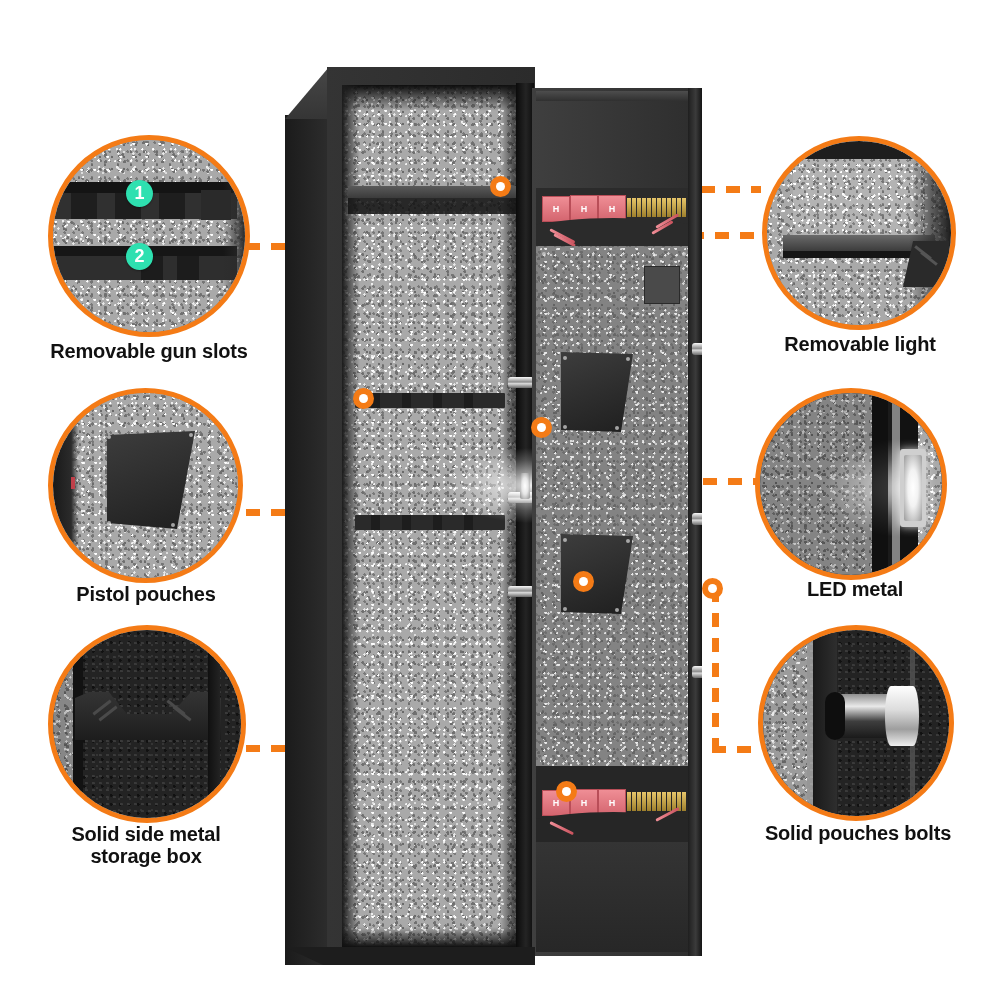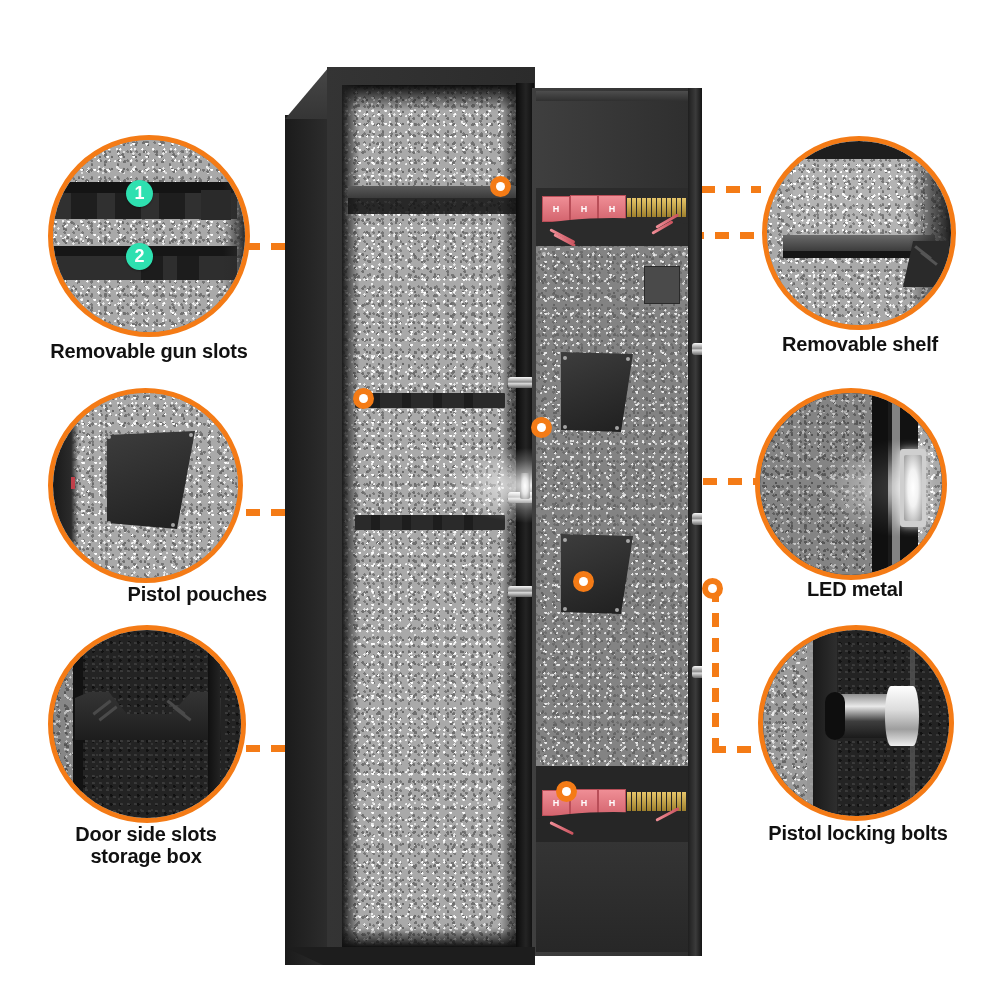--- a/index.html
+++ b/index.html
@@ -339,21 +339,21 @@
         <div class="rivet" style="left:24px;top:62px;width:5px;height:5px;"></div>
         <div style="position:absolute;left:18px;top:84px;width:4px;height:12px;background:#c0404a;"></div>
         <div class="pouch" style="left:52px;top:38px;width:92px;height:98px;
                     clip-path:polygon(2px 4px,90px 0,72px 98px,2px 92px);"></div>
         <div class="rivet" style="left:54px;top:42px;"></div>
         <div class="rivet" style="left:136px;top:40px;"></div>
         <div class="rivet" style="left:54px;top:128px;"></div>
         <div class="rivet" style="left:118px;top:130px;"></div>
       </div>
     </div>
-    <div class="cap" style="left:25px;top:583px;width:242px;text-align:right;">Pistol pouches</div>
+    <div class="cap" style="left:25px;top:583px;width:242px;">Pistol pouches</div>
   </div>
 
   <div class="callout">
     <div class="bubble" style="left:48px;top:625px;width:198px;height:198px;">
       <div class="bub-inner">
         <div class="steel"></div>
 
         <div style="position:absolute;left:0;top:0;width:20px;height:100%;overflow:hidden;">
           <div class="felt" style="inset:0;filter:brightness(.8);"></div>
         </div>
@@ -368,21 +368,21 @@
         <div style="position:absolute;left:44px;top:82px;width:22px;height:3px;
                     background:#4a4a4a;transform:rotate(-38deg);"></div>
         <div style="position:absolute;left:112px;top:76px;width:22px;height:3px;
                     background:#4a4a4a;transform:rotate(38deg);"></div>
         <div style="position:absolute;left:118px;top:82px;width:22px;height:3px;
                     background:#4a4a4a;transform:rotate(38deg);"></div>
         <div style="position:absolute;left:155px;top:0;width:12px;height:100%;
                     background:linear-gradient(90deg,#101010,#232323);"></div>
       </div>
     </div>
-    <div class="cap" style="left:18px;top:823px;width:256px;">Door side slots
+    <div class="cap" style="left:18px;top:823px;width:256px;">Solid side metal
 storage box</div>
   </div>
 
   <div class="callout">
     <div class="bubble" style="left:762px;top:136px;width:194px;height:194px;">
       <div class="bub-inner">
         <div class="felt"></div>
         <div style="position:absolute;left:0;top:0;width:100%;height:18px;background:#1e1e1e;"></div>
         <div style="position:absolute;left:26px;top:18px;width:130px;height:76px;overflow:hidden;">
           <div class="felt" style="inset:-40%;filter:brightness(1.06);"></div>
@@ -393,21 +393,21 @@
         <div style="position:absolute;right:0;top:0;width:42px;height:100%;
                     background:linear-gradient(270deg,#1d1d1d,rgba(60,60,60,0));"></div>
         <div style="position:absolute;left:136px;top:100px;width:46px;height:46px;
                     background:#2a2a2a;clip-path:polygon(10px 0,46px 0,46px 46px,0 46px);"></div>
         <div style="position:absolute;left:146px;top:110px;width:20px;height:3px;
                     background:#555;transform:rotate(38deg);"></div>
         <div style="position:absolute;left:152px;top:116px;width:20px;height:3px;
                     background:#555;transform:rotate(38deg);"></div>
       </div>
     </div>
-    <div class="cap" style="left:740px;top:333px;width:240px;">Removable shelf</div>
+    <div class="cap" style="left:740px;top:333px;width:240px;">Removable light</div>
   </div>
 
   <div class="callout">
     <div class="bubble" style="left:755px;top:388px;width:192px;height:192px;">
       <div class="bub-inner">
         <div style="position:absolute;inset:0;background:#1b1b1b;"></div>
 
         <div style="position:absolute;left:0;top:0;width:112px;height:100%;overflow:hidden;">
           <div class="felt" style="inset:-40%;filter:brightness(.78);"></div>
         </div>
@@ -452,16 +452,16 @@
                     border-radius:10px 4px 4px 10px;
                     background:linear-gradient(180deg,#8f8f8f,#e9e9e9 28%,#3e3e3e 62%,#1a1a1a);"></div>
         <div style="position:absolute;left:62px;top:62px;width:20px;height:48px;
                     border-radius:10px;background:#0e0e0e;"></div>
 
         <div style="position:absolute;left:122px;top:56px;width:34px;height:60px;
                     border-radius:6px/30px;
                     background:linear-gradient(180deg,#ffffff,#dcdcdc 40%,#9e9e9e 72%,#efefef);"></div>
       </div>
     </div>
-    <div class="cap" style="left:740px;top:822px;width:236px;">Pistol locking bolts</div>
+    <div class="cap" style="left:740px;top:822px;width:236px;">Solid pouches bolts</div>
   </div>
 
 </div>
 
 </body></html>

